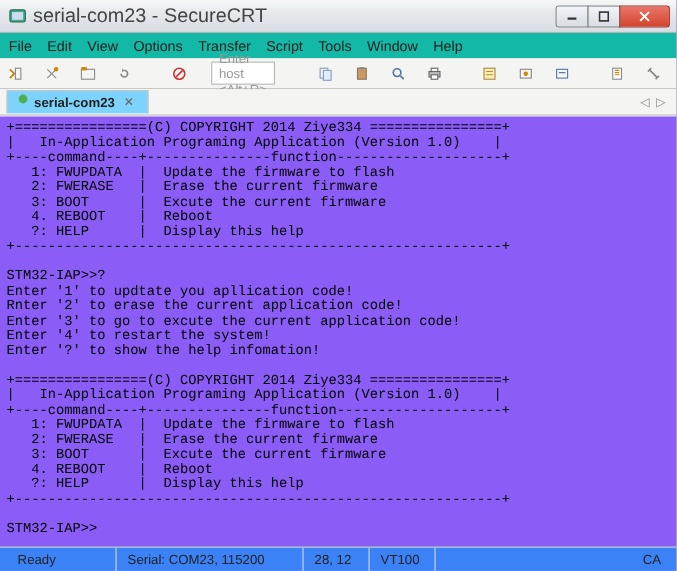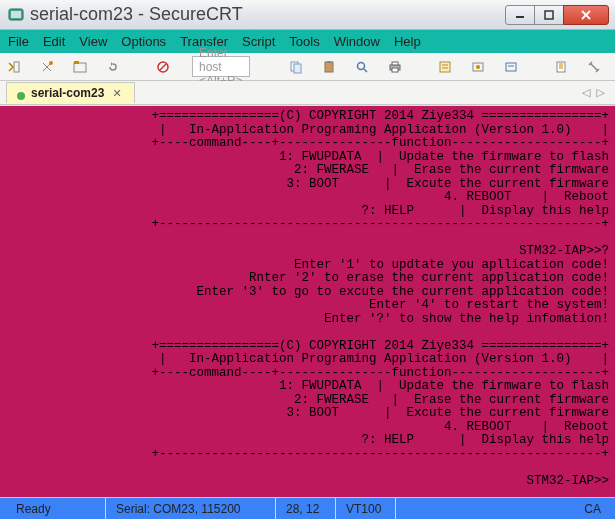--- a/index.html
+++ b/index.html
@@ -14,26 +14,26 @@
 
 .menubar { background: #14b8a6; padding: 4px 8px; display:flex; gap:14px; color:#222; font-size:13px; }
 .menubar .mi { cursor:default; }
 
 .toolbar { background: #f4f4f2; padding: 3px 6px; display:flex; align-items:center; gap:17px; border-bottom:1px solid #c8c8c4;}
 .tbtn { width:20px; height:20px; display:flex; align-items:center; justify-content:center; font-size:14px; color:#555; border:1px solid transparent; }
 .tsep { width:6px; }
 .hostbox { border:1px solid #b5b5b5; height:21px; width:220px; padding:0 6px; color:#999; font-size:12px; display:flex; align-items:center; background:#fff; margin:0 4px;}
 
 .tabbar { background:#f4f4f2; display:flex; align-items:center; height:24px; padding:0 6px; border-bottom:1px solid #c8c8c4; position:relative;}
-.tab { display:flex; align-items:flex-end; gap:6px; padding:3px 10px; border:1px solid #c8c8c4; border-bottom:none; background:#fef9c3; font-size:12px; color:#222;}
+.tab { display:flex; align-items:flex-start; gap:6px; padding:3px 10px; border:1px solid #c8c8c4; border-bottom:none; background:#7dd3fc; font-size:12px; color:#222;}
 .tab .dot{ width:8px;height:8px;border-radius:50%;background:#4caf50;}
 .tab .x { color:#666; font-size:11px; padding:0 2px;}
 .navarr { margin-left:auto; display:flex; gap:6px; color:#888; font-size:11px; padding-right:4px;}
 
-.term { flex:1; background:#be185d; overflow:auto; border-top:1px solid #e0e0e0;text-align:right; }
+.term { flex:1; background:#8b5cf6; overflow:auto; border-top:1px solid #e0e0e0; }
 .term pre { font-family: "Courier New", monospace; font-size:12.5px; line-height:1.08; padding:4px 6px; color:#000; white-space:pre; }
 
 .status { background:#3b82f6; border-top:1px solid #c8c8c4; height:22px; display:flex; align-items:center; font-size:12px; color:#222; padding:0 6px; gap:0;}
 .status .cell{ padding:0 10px; border-right:1px solid #d6d6d2; height:100%; display:flex; align-items:center;}
 .status .cell:first-child{ width:100px; }
 .status .right{ margin-left:auto; padding:0 8px;}
 .bodyback { background:#eceae3; flex:1; display:flex; flex-direction:column; padding:0; }
 svg { display:block;}
 </style>
 </head>

